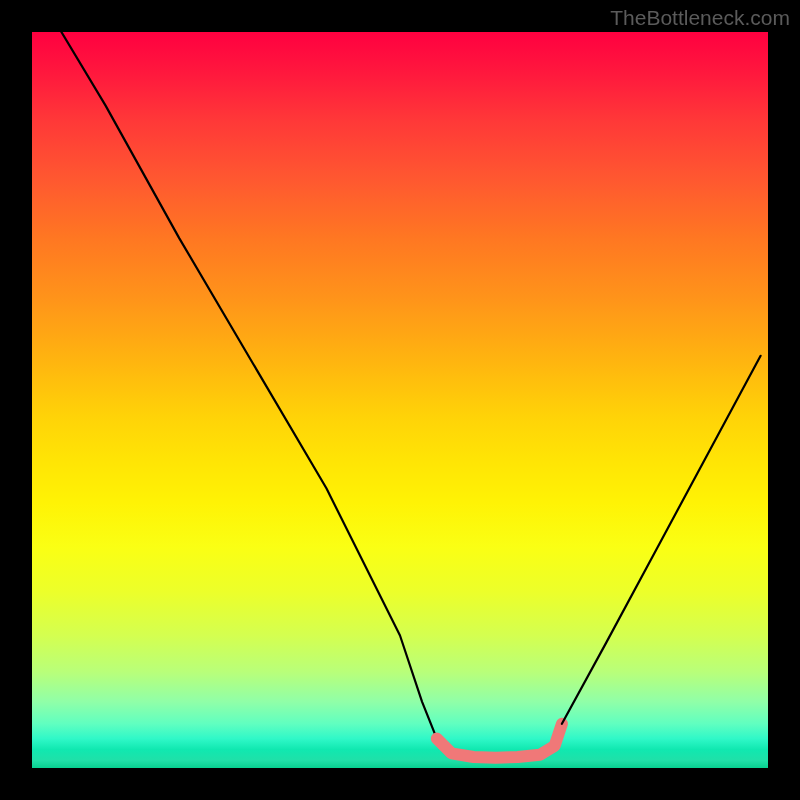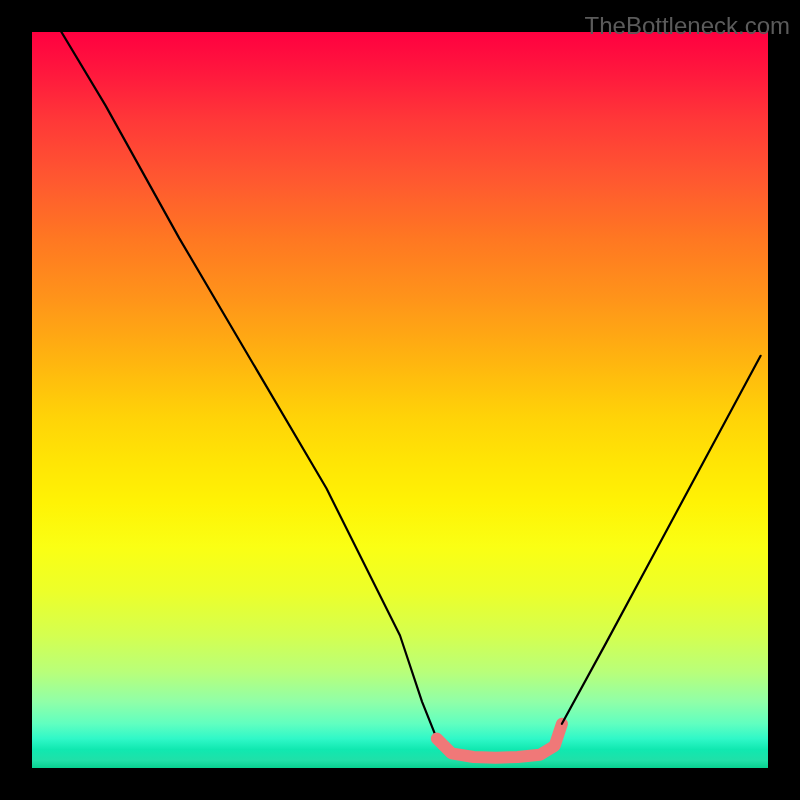--- a/index.html
+++ b/index.html
@@ -34,24 +34,24 @@
       #90ffa8 91%,
       #60ffc0 94%,
       #30f8c8 96%,
       #10e8b0 97.5%,
       #20e0a8 99%,
       #08d090 100%
     );
   }
   .watermark {
     position: absolute;
-    top: 12px;
+    top: 6px;
     right: 10px;
     font-family: Arial, Helvetica, sans-serif;
-    font-size: 24px;
+    font-size: 21px;
     color: #5b5b5b;
     user-select: none;
     text-align: center;
   }
   svg.curves {
     position: absolute;
     left: 0; top: 0;
     width: 736px; height: 736px;
   }
 </style>

